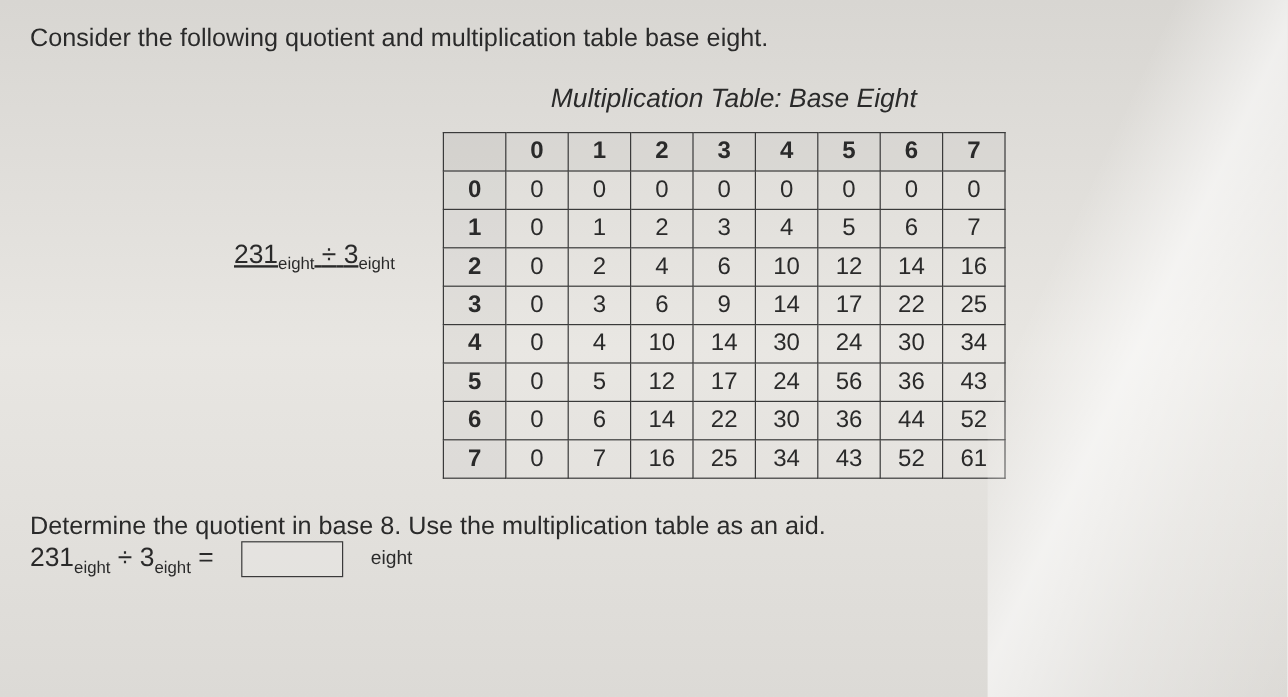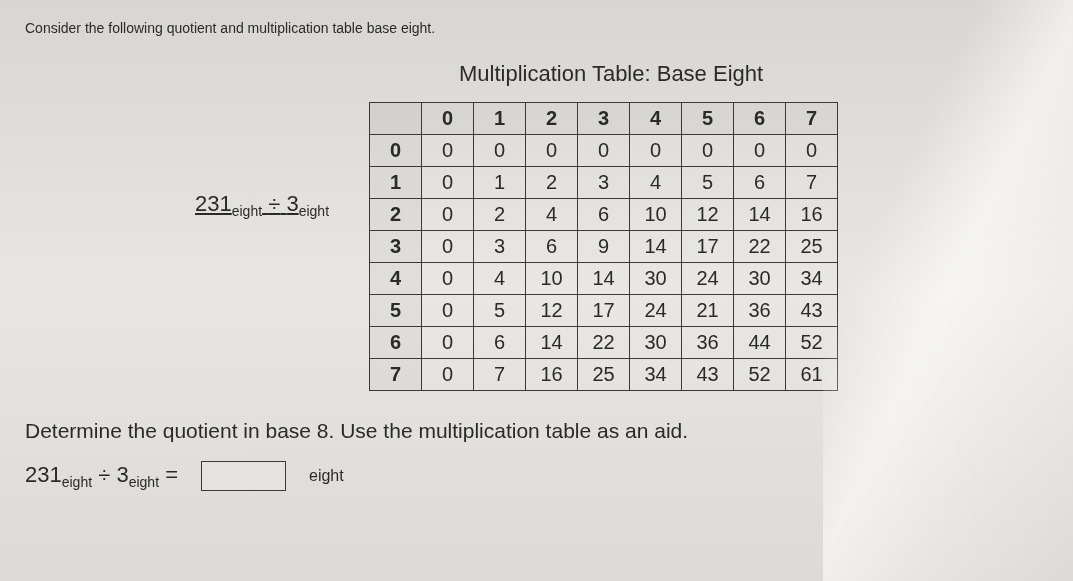--- a/index.html
+++ b/index.html
@@ -20,21 +20,21 @@
     .glare {
       position: absolute;
       right: 0;
       top: 0;
       width: 250px;
       height: 581px;
       background: linear-gradient(115deg, transparent 30%, rgba(255,255,255,0.6) 50%, rgba(255,255,255,0.3) 70%, transparent 100%);
       pointer-events: none;
     }
     .intro {
-      font-size: 14px;
+      font-size: 21px;
       font-weight: 500;
       margin-bottom: 25px;
     }
     .content-row {
       display: flex;
       align-items: flex-start;
       gap: 40px;
     }
     .left-col {
       flex: 0 0 auto;
@@ -51,20 +51,21 @@
       vertical-align: sub;
     }
     .right-col {
       flex: 1;
     }
     .table-title {
       font-size: 22px;
       font-weight: 500;
       margin-bottom: 15px;
       margin-left: 90px;
+      font-style: italic;
     }
     table {
       border-collapse: collapse;
       background: rgba(255,255,255,0.05);
     }
     th, td {
       border: 1px solid #3a3a3a;
       text-align: center;
       font-size: 20px;
       padding: 4px 0;
@@ -78,21 +79,20 @@
     .corner {
       background: rgba(0,0,0,0.05);
     }
     .row-header {
       font-weight: bold;
       background: rgba(0,0,0,0.03);
     }
     .instruction {
       font-size: 21px;
       margin-top: 28px;
-      margin-bottom: 18px;
     }
     .answer-row {
       font-size: 22px;
       display: flex;
       align-items: center;
       gap: 23px;
     }
     .answer-box {
       display: inline-block;
       width: 85px;
@@ -188,21 +188,21 @@
             <td>30</td>
             <td>34</td>
           </tr>
           <tr>
             <td class="row-header">5</td>
             <td>0</td>
             <td>5</td>
             <td>12</td>
             <td>17</td>
             <td>24</td>
-            <td>21</td>
+            <td>56</td>
             <td>36</td>
             <td>43</td>
           </tr>
           <tr>
             <td class="row-header">6</td>
             <td>0</td>
             <td>6</td>
             <td>14</td>
             <td>22</td>
             <td>30</td>

